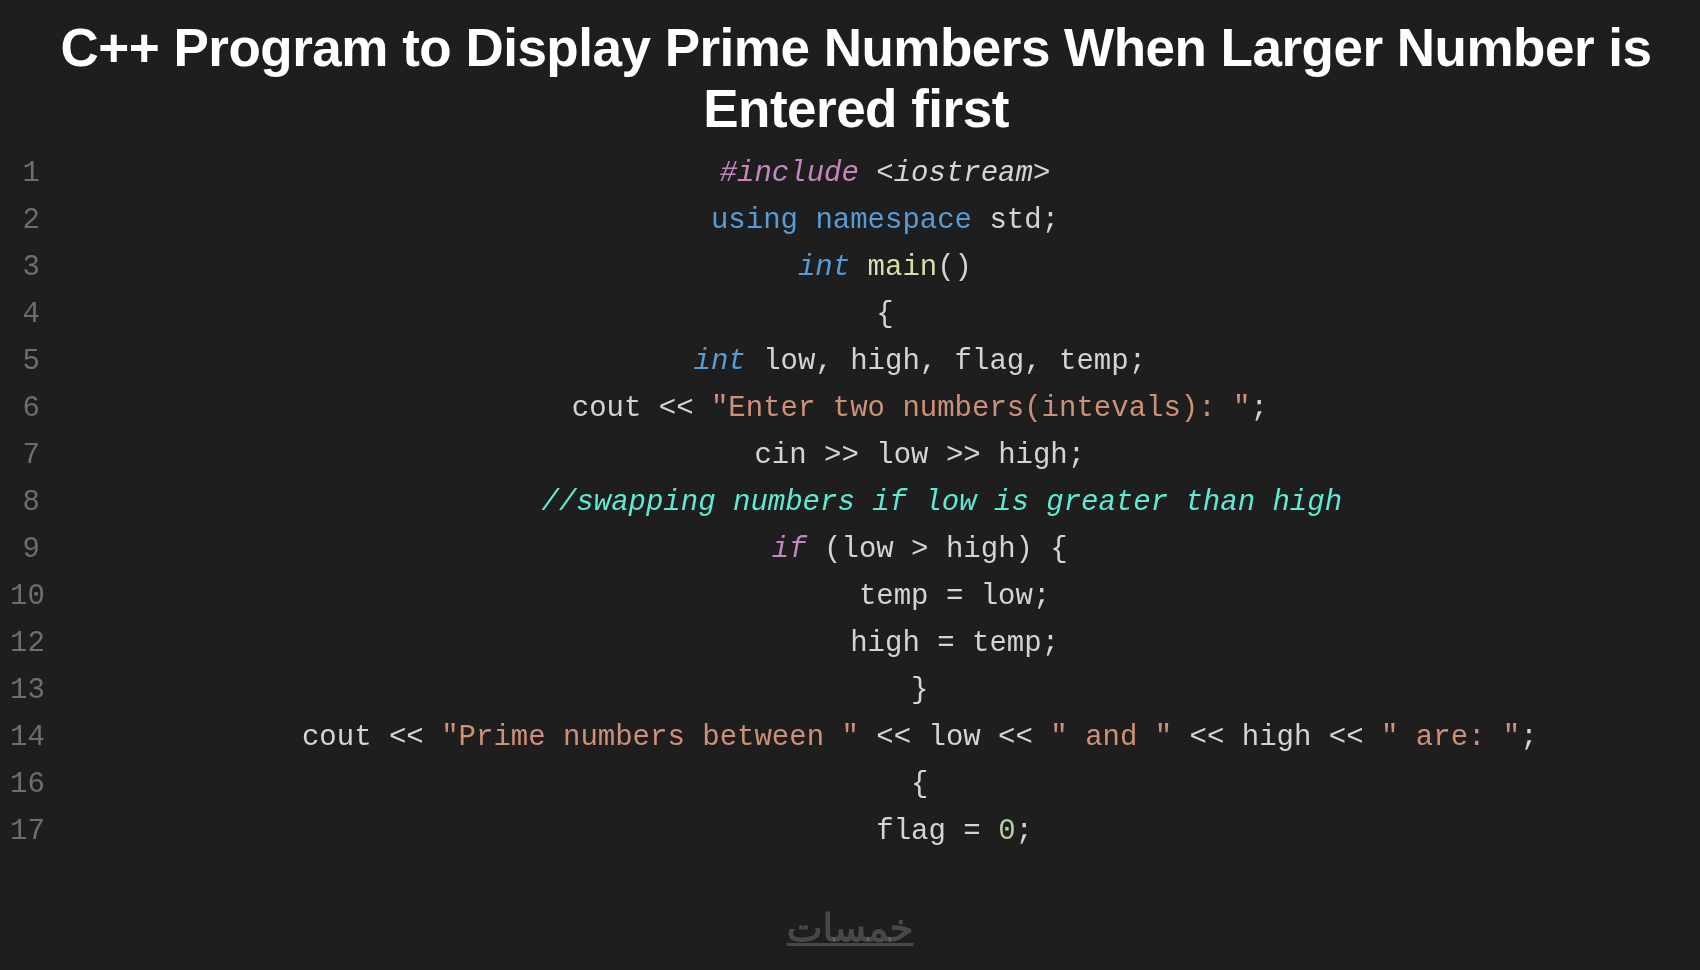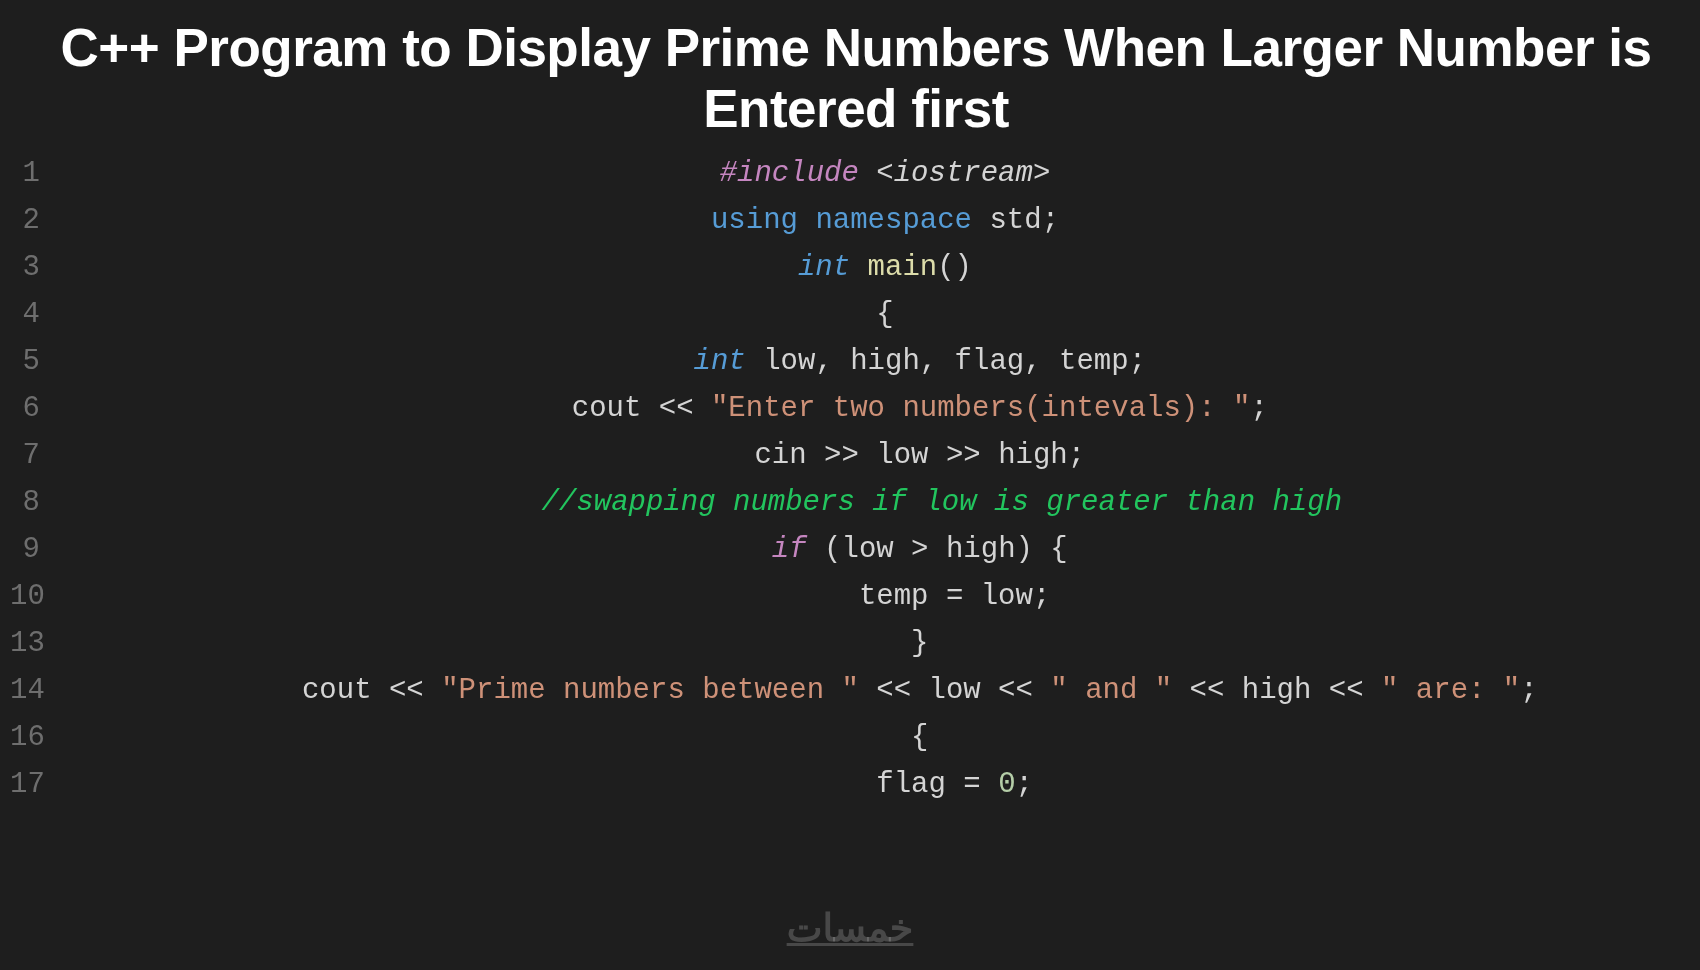--- a/index.html
+++ b/index.html
@@ -49,21 +49,21 @@
   .tok-preproc-target { color: #d4d4d4; font-style: italic; }
   .tok-keyword { color: #569cd6; }
   .tok-control { color: #c586c0; font-style: italic; }
   .tok-type { color: #569cd6; font-style: italic; }
   .tok-ident { color: #d4d4d4; }
   .tok-func { color: #dcdcaa; }
   .tok-string { color: #ce9178; }
   .tok-number { color: #b5cea8; }
   .tok-punct { color: #d4d4d4; }
   .tok-op { color: #d4d4d4; }
-  .tok-comment { color: #22c55e; font-style: italic; margin-left: 44px; }
+  .tok-comment { color: #5eead4; font-style: italic; margin-left: 44px; }
   .watermark {
     position: absolute;
     left: 50%;
     bottom: 20px;
     transform: translateX(-50%);
     color: rgba(200,200,200,0.25);
     font-size: 38px;
     font-weight: 700;
     font-family: Arial, sans-serif;
     letter-spacing: 1px;
@@ -79,19 +79,20 @@
     <div class="code-line"><span class="gutter">1</span><span class="code-content"><span class="tok-ident"></span><span class="tok-preproc">#include</span><span class="tok-ident"> </span><span class="tok-preproc-target">&lt;iostream&gt;</span></span></div>
     <div class="code-line"><span class="gutter">2</span><span class="code-content"><span class="tok-ident"></span><span class="tok-keyword">using</span><span class="tok-ident"> </span><span class="tok-keyword">namespace</span><span class="tok-ident"> std</span><span class="tok-punct">;</span></span></div>
     <div class="code-line"><span class="gutter">3</span><span class="code-content"><span class="tok-ident"></span><span class="tok-type">int</span><span class="tok-ident"> </span><span class="tok-func">main</span><span class="tok-punct">()</span></span></div>
     <div class="code-line"><span class="gutter">4</span><span class="code-content"><span class="tok-ident"></span><span class="tok-punct">{</span></span></div>
     <div class="code-line"><span class="gutter">5</span><span class="code-content"><span class="tok-ident">    </span><span class="tok-type">int</span><span class="tok-ident"> low</span><span class="tok-punct">,</span><span class="tok-ident"> high</span><span class="tok-punct">,</span><span class="tok-ident"> flag</span><span class="tok-punct">,</span><span class="tok-ident"> temp</span><span class="tok-punct">;</span></span></div>
     <div class="code-line"><span class="gutter">6</span><span class="code-content"><span class="tok-ident">    </span><span class="tok-ident">cout </span><span class="tok-op">&lt;&lt; </span><span class="tok-string">"Enter two numbers(intevals): "</span><span class="tok-punct">;</span></span></div>
     <div class="code-line"><span class="gutter">7</span><span class="code-content"><span class="tok-ident">    </span><span class="tok-ident">cin </span><span class="tok-op">&gt;&gt; </span><span class="tok-ident">low </span><span class="tok-op">&gt;&gt; </span><span class="tok-ident">high</span><span class="tok-punct">;</span></span></div>
     <div class="code-line"><span class="gutter">8</span><span class="code-content"><span class="tok-ident">    </span><span class="tok-comment">//swapping numbers if low is greater than high</span></span></div>
     <div class="code-line"><span class="gutter">9</span><span class="code-content"><span class="tok-ident">    </span><span class="tok-control">if</span><span class="tok-ident"> </span><span class="tok-punct">(</span><span class="tok-ident">low </span><span class="tok-op">&gt; </span><span class="tok-ident">high</span><span class="tok-punct">)</span><span class="tok-ident"> </span><span class="tok-punct">{</span></span></div>
     <div class="code-line"><span class="gutter">10</span><span class="code-content"><span class="tok-ident">        </span><span class="tok-ident">temp </span><span class="tok-op">= </span><span class="tok-ident">low</span><span class="tok-punct">;</span></span></div>
+    <div class="code-line"><span class="gutter">12</span><span class="code-content"><span class="tok-ident">        </span><span class="tok-ident">high </span><span class="tok-op">= </span><span class="tok-ident">temp</span><span class="tok-punct">;</span></span></div>
     <div class="code-line"><span class="gutter">13</span><span class="code-content"><span class="tok-ident">    </span><span class="tok-punct">}</span></span></div>
     <div class="code-line"><span class="gutter">14</span><span class="code-content"><span class="tok-ident">    </span><span class="tok-ident">cout </span><span class="tok-op">&lt;&lt; </span><span class="tok-string">"Prime numbers between "</span><span class="tok-ident"> </span><span class="tok-op">&lt;&lt; </span><span class="tok-ident">low </span><span class="tok-op">&lt;&lt; </span><span class="tok-string">" and "</span><span class="tok-ident"> </span><span class="tok-op">&lt;&lt; </span><span class="tok-ident">high </span><span class="tok-op">&lt;&lt; </span><span class="tok-string">" are: "</span><span class="tok-punct">;</span></span></div>
     <div class="code-line"><span class="gutter">16</span><span class="code-content"><span class="tok-ident">    </span><span class="tok-punct">{</span></span></div>
     <div class="code-line"><span class="gutter">17</span><span class="code-content"><span class="tok-ident">        </span><span class="tok-ident">flag </span><span class="tok-op">= </span><span class="tok-number">0</span><span class="tok-punct">;</span></span></div>
   </div>
 
 <div class="watermark">خمسات</div>
 
 </body></html>

